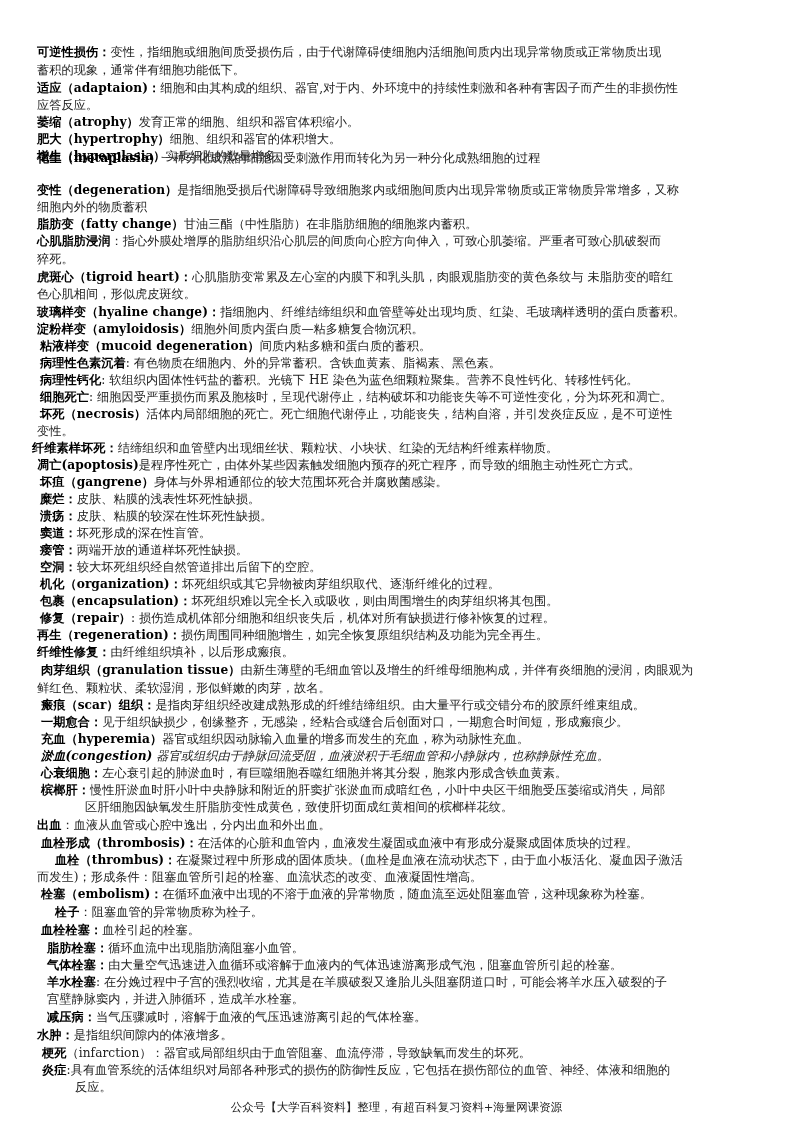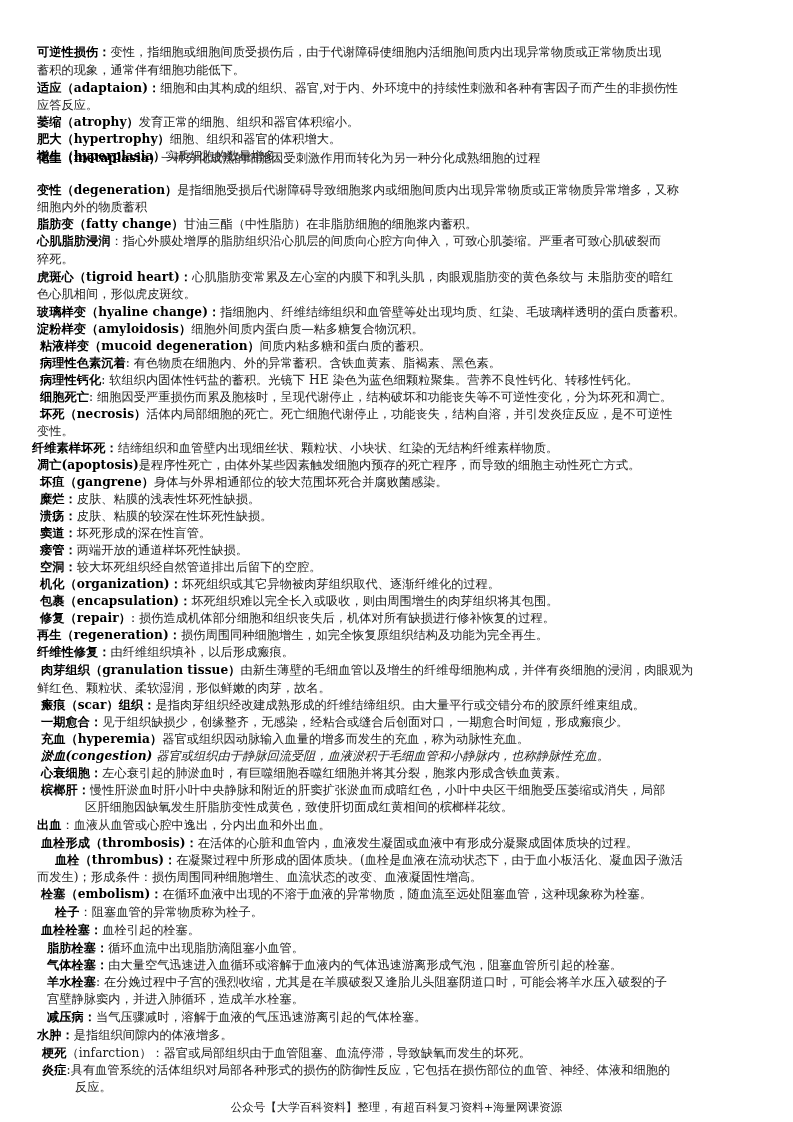--- a/index.html
+++ b/index.html
@@ -59,21 +59,21 @@
       <div class="line" style="top: 697px; left: 41px;"><span class="term">瘢痕（scar）组织：</span><span class="def">是指肉芽组织经改建成熟形成的纤维结缔组织。由大量平行或交错分布的胶原纤维束组成。</span></div>
       <div class="line" style="top: 714px; left: 41px;"><span class="term">一期愈合：</span><span class="def">见于组织缺损少，创缘整齐，无感染，经粘合或缝合后创面对口，一期愈合时间短，形成瘢痕少。</span></div>
       <div class="line" style="top: 731px; left: 41px;"><span class="term">充血（hyperemia）</span><span class="def">器官或组织因动脉输入血量的增多而发生的充血，称为动脉性充血。</span></div>
       <div class="line" style="top: 748px; left: 41px; font-style: italic;"><span class="term">淤血(congestion)</span><span class="def"> 器官或组织由于静脉回流受阻，血液淤积于毛细血管和小静脉内，也称静脉性充血。</span></div>
       <div class="line" style="top: 765px; left: 41px;"><span class="term">心衰细胞：</span><span class="def">左心衰引起的肺淤血时，有巨噬细胞吞噬红细胞并将其分裂，胞浆内形成含铁血黄素。</span></div>
       <div class="line" style="top: 782px; left: 41px;"><span class="term">槟榔肝：</span><span class="def">慢性肝淤血时肝小叶中央静脉和附近的肝窦扩张淤血而成暗红色，小叶中央区干细胞受压萎缩或消失，局部</span></div>
       <div class="line" style="top: 799px; left: 51px; padding-left: 34px;"><span class="term"></span><span class="def">区肝细胞因缺氧发生肝脂肪变性成黄色，致使肝切面成红黄相间的槟榔样花纹。</span></div>
       <div class="line" style="top: 817px; left: 37px;"><span class="term">出血</span><span class="def">：血液从血管或心腔中逸出，分内出血和外出血。</span></div>
       <div class="line" style="top: 835px; left: 41px;"><span class="term">血栓形成（thrombosis)：</span><span class="def">在活体的心脏和血管内，血液发生凝固或血液中有形成分凝聚成固体质块的过程。</span></div>
       <div class="line" style="top: 852px; left: 55px;"><span class="term">血栓（thrombus)：</span><span class="def">在凝聚过程中所形成的固体质块。(血栓是血液在流动状态下，由于血小板活化、凝血因子激活</span></div>
-      <div class="line" style="top: 869px; left: 37px;"><span class="term"></span><span class="def">而发生)；形成条件：损伤周围同种细胞增生、血流状态的改变、血液凝固性增高。</span></div>
+      <div class="line" style="top: 869px; left: 37px;"><span class="term"></span><span class="def">而发生)；形成条件：阻塞血管所引起的栓塞、血流状态的改变、血液凝固性增高。</span></div>
       <div class="line" style="top: 886px; left: 41px;"><span class="term">栓塞（embolism)：</span><span class="def">在循环血液中出现的不溶于血液的异常物质，随血流至远处阻塞血管，这种现象称为栓塞。</span></div>
       <div class="line" style="top: 904px; left: 55px;"><span class="term">栓子</span><span class="def">：阻塞血管的异常物质称为栓子。</span></div>
       <div class="line" style="top: 922px; left: 41px;"><span class="term">血栓栓塞：</span><span class="def">血栓引起的栓塞。</span></div>
       <div class="line" style="top: 940px; left: 47px;"><span class="term">脂肪栓塞：</span><span class="def">循环血流中出现脂肪滴阻塞小血管。</span></div>
       <div class="line" style="top: 957px; left: 47px;"><span class="term">气体栓塞：</span><span class="def">由大量空气迅速进入血循环或溶解于血液内的气体迅速游离形成气泡，阻塞血管所引起的栓塞。</span></div>
       <div class="line" style="top: 974px; left: 47px;"><span class="term">羊水栓塞</span><span class="def">: 在分娩过程中子宫的强烈收缩，尤其是在羊膜破裂又逢胎儿头阻塞阴道口时，可能会将羊水压入破裂的子</span></div>
       <div class="line" style="top: 991px; left: 47px;"><span class="term"></span><span class="def">宫壁静脉窦内，并进入肺循环，造成羊水栓塞。</span></div>
       <div class="line" style="top: 1009px; left: 47px;"><span class="term">减压病：</span><span class="def">当气压骤减时，溶解于血液的气压迅速游离引起的气体栓塞。</span></div>
       <div class="line" style="top: 1027px; left: 37px;"><span class="term">水肿：</span><span class="def">是指组织间隙内的体液增多。</span></div>
       <div class="line" style="top: 1045px; left: 42px;"><span class="term">梗死</span><span class="def">（infarction）：器官或局部组织由于血管阻塞、血流停滞，导致缺氧而发生的坏死。</span></div>

